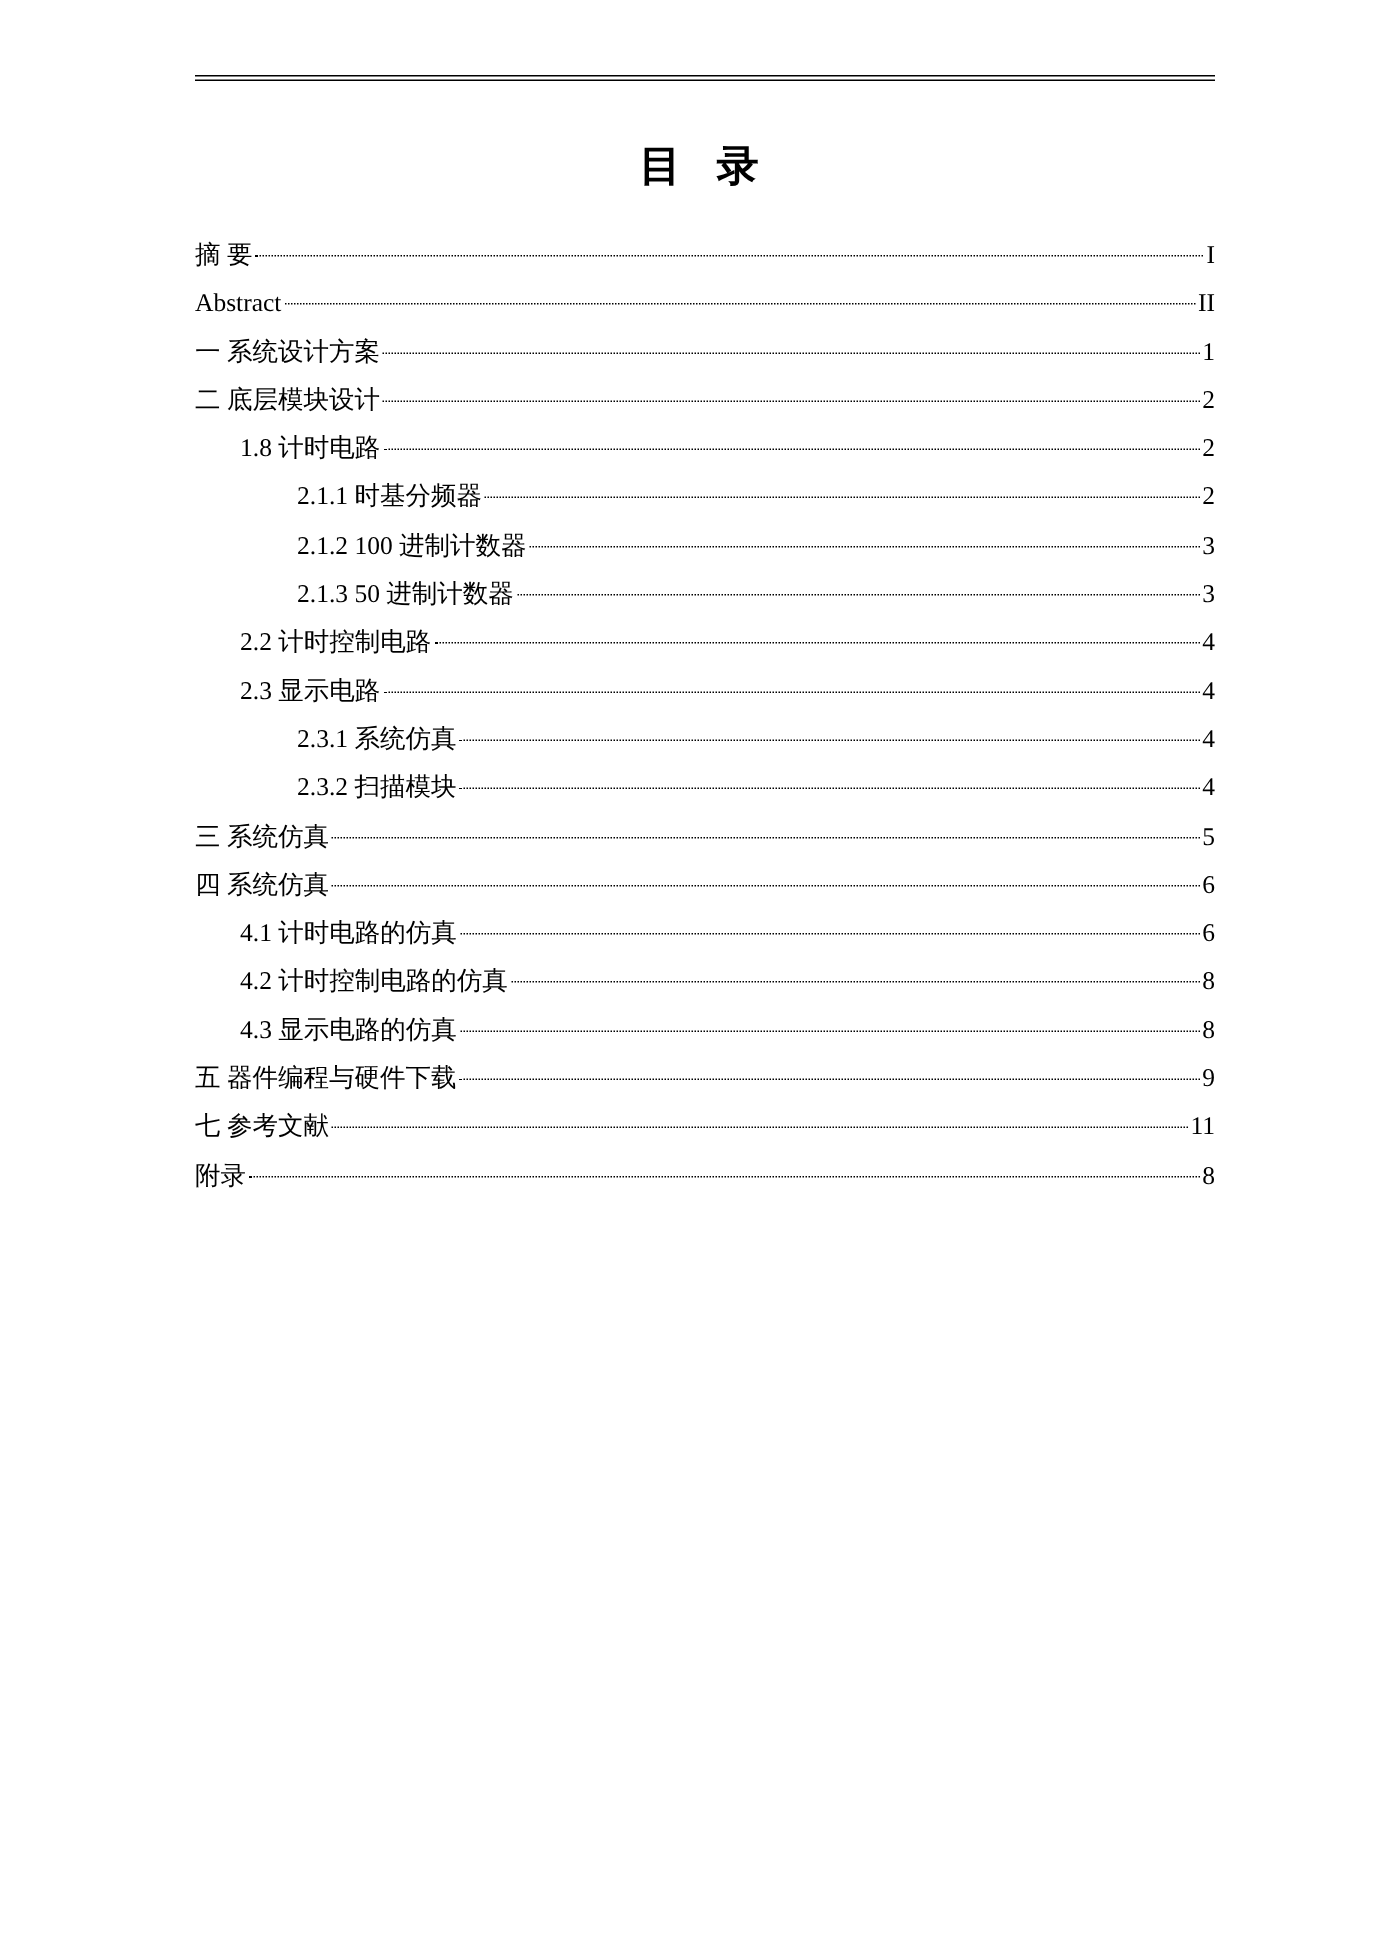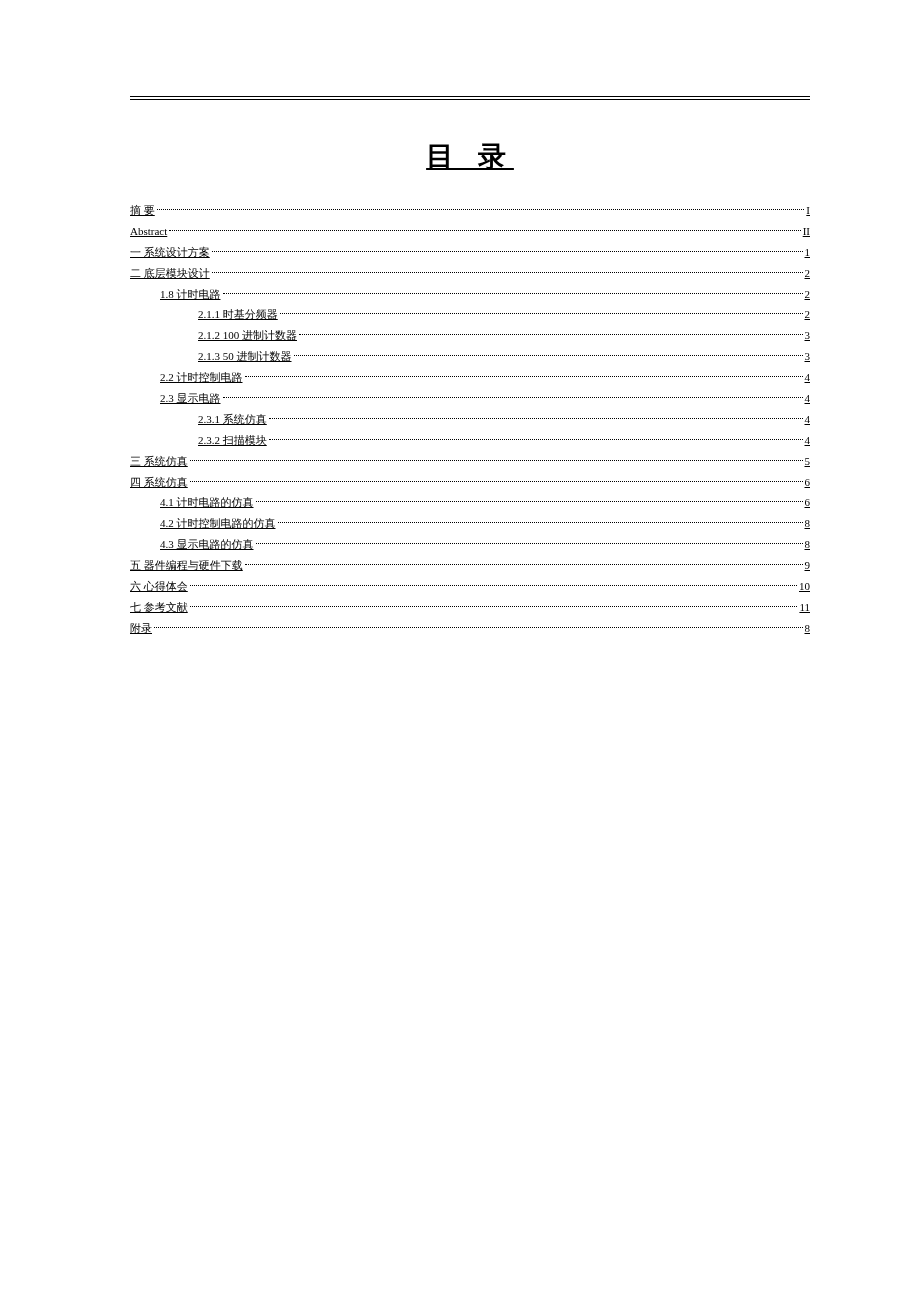--- a/index.html
+++ b/index.html
@@ -9,22 +9,21 @@
     }
     body {
       background: #ffffff;
       width: 920px;
       height: 1302px;
       font-family: "SimSun", "宋体", serif;
       color: #000;
       position: relative;
     }
     .page {
-      padding: 96px 110px 0 130px;
-      text-decoration: underline;
+      padding: 50px 110px 0 130px;
     }
     .header-line {
       border-top: 1.5px solid #000;
       margin-bottom: 38px;
       position: relative;
     }
     .header-line::after {
       content: "";
       display: block;
       border-top: 0.5px solid #000;
@@ -34,21 +33,21 @@
       text-align: center;
       font-size: 28px;
       font-weight: bold;
       letter-spacing: 8px;
       margin-bottom: 24px;
       font-family: "SimHei", "黑体", sans-serif;
     }
     .toc-entry {
       display: flex;
       align-items: baseline;
-      font-size: 11px;
+      font-size: 17px;
       line-height: 1.9;
       white-space: nowrap;
     }
     .toc-label {
       flex-shrink: 0;
     }
     .toc-dots {
       flex: 1;
       border-bottom: 1.5px dotted #000;
       margin: 0 2px;
@@ -157,25 +156,20 @@
         <span class="toc-label">4.3 显示电路的仿真</span>
         <span class="toc-dots"></span>
         <span class="toc-page">8</span>
       </div>
       <div class="toc-entry indent-0">
         <span class="toc-label">五  器件编程与硬件下载</span>
         <span class="toc-dots"></span>
         <span class="toc-page">9</span>
       </div>
       <div class="toc-entry indent-0">
-        <span class="toc-label">六  心得体会</span>
-        <span class="toc-dots"></span>
-        <span class="toc-page">10</span>
-      </div>
-      <div class="toc-entry indent-0">
         <span class="toc-label">七  参考文献</span>
         <span class="toc-dots"></span>
         <span class="toc-page">11</span>
       </div>
       <div class="toc-entry indent-0">
         <span class="toc-label">附录</span>
         <span class="toc-dots"></span>
         <span class="toc-page">8</span>
       </div>
     </div>

